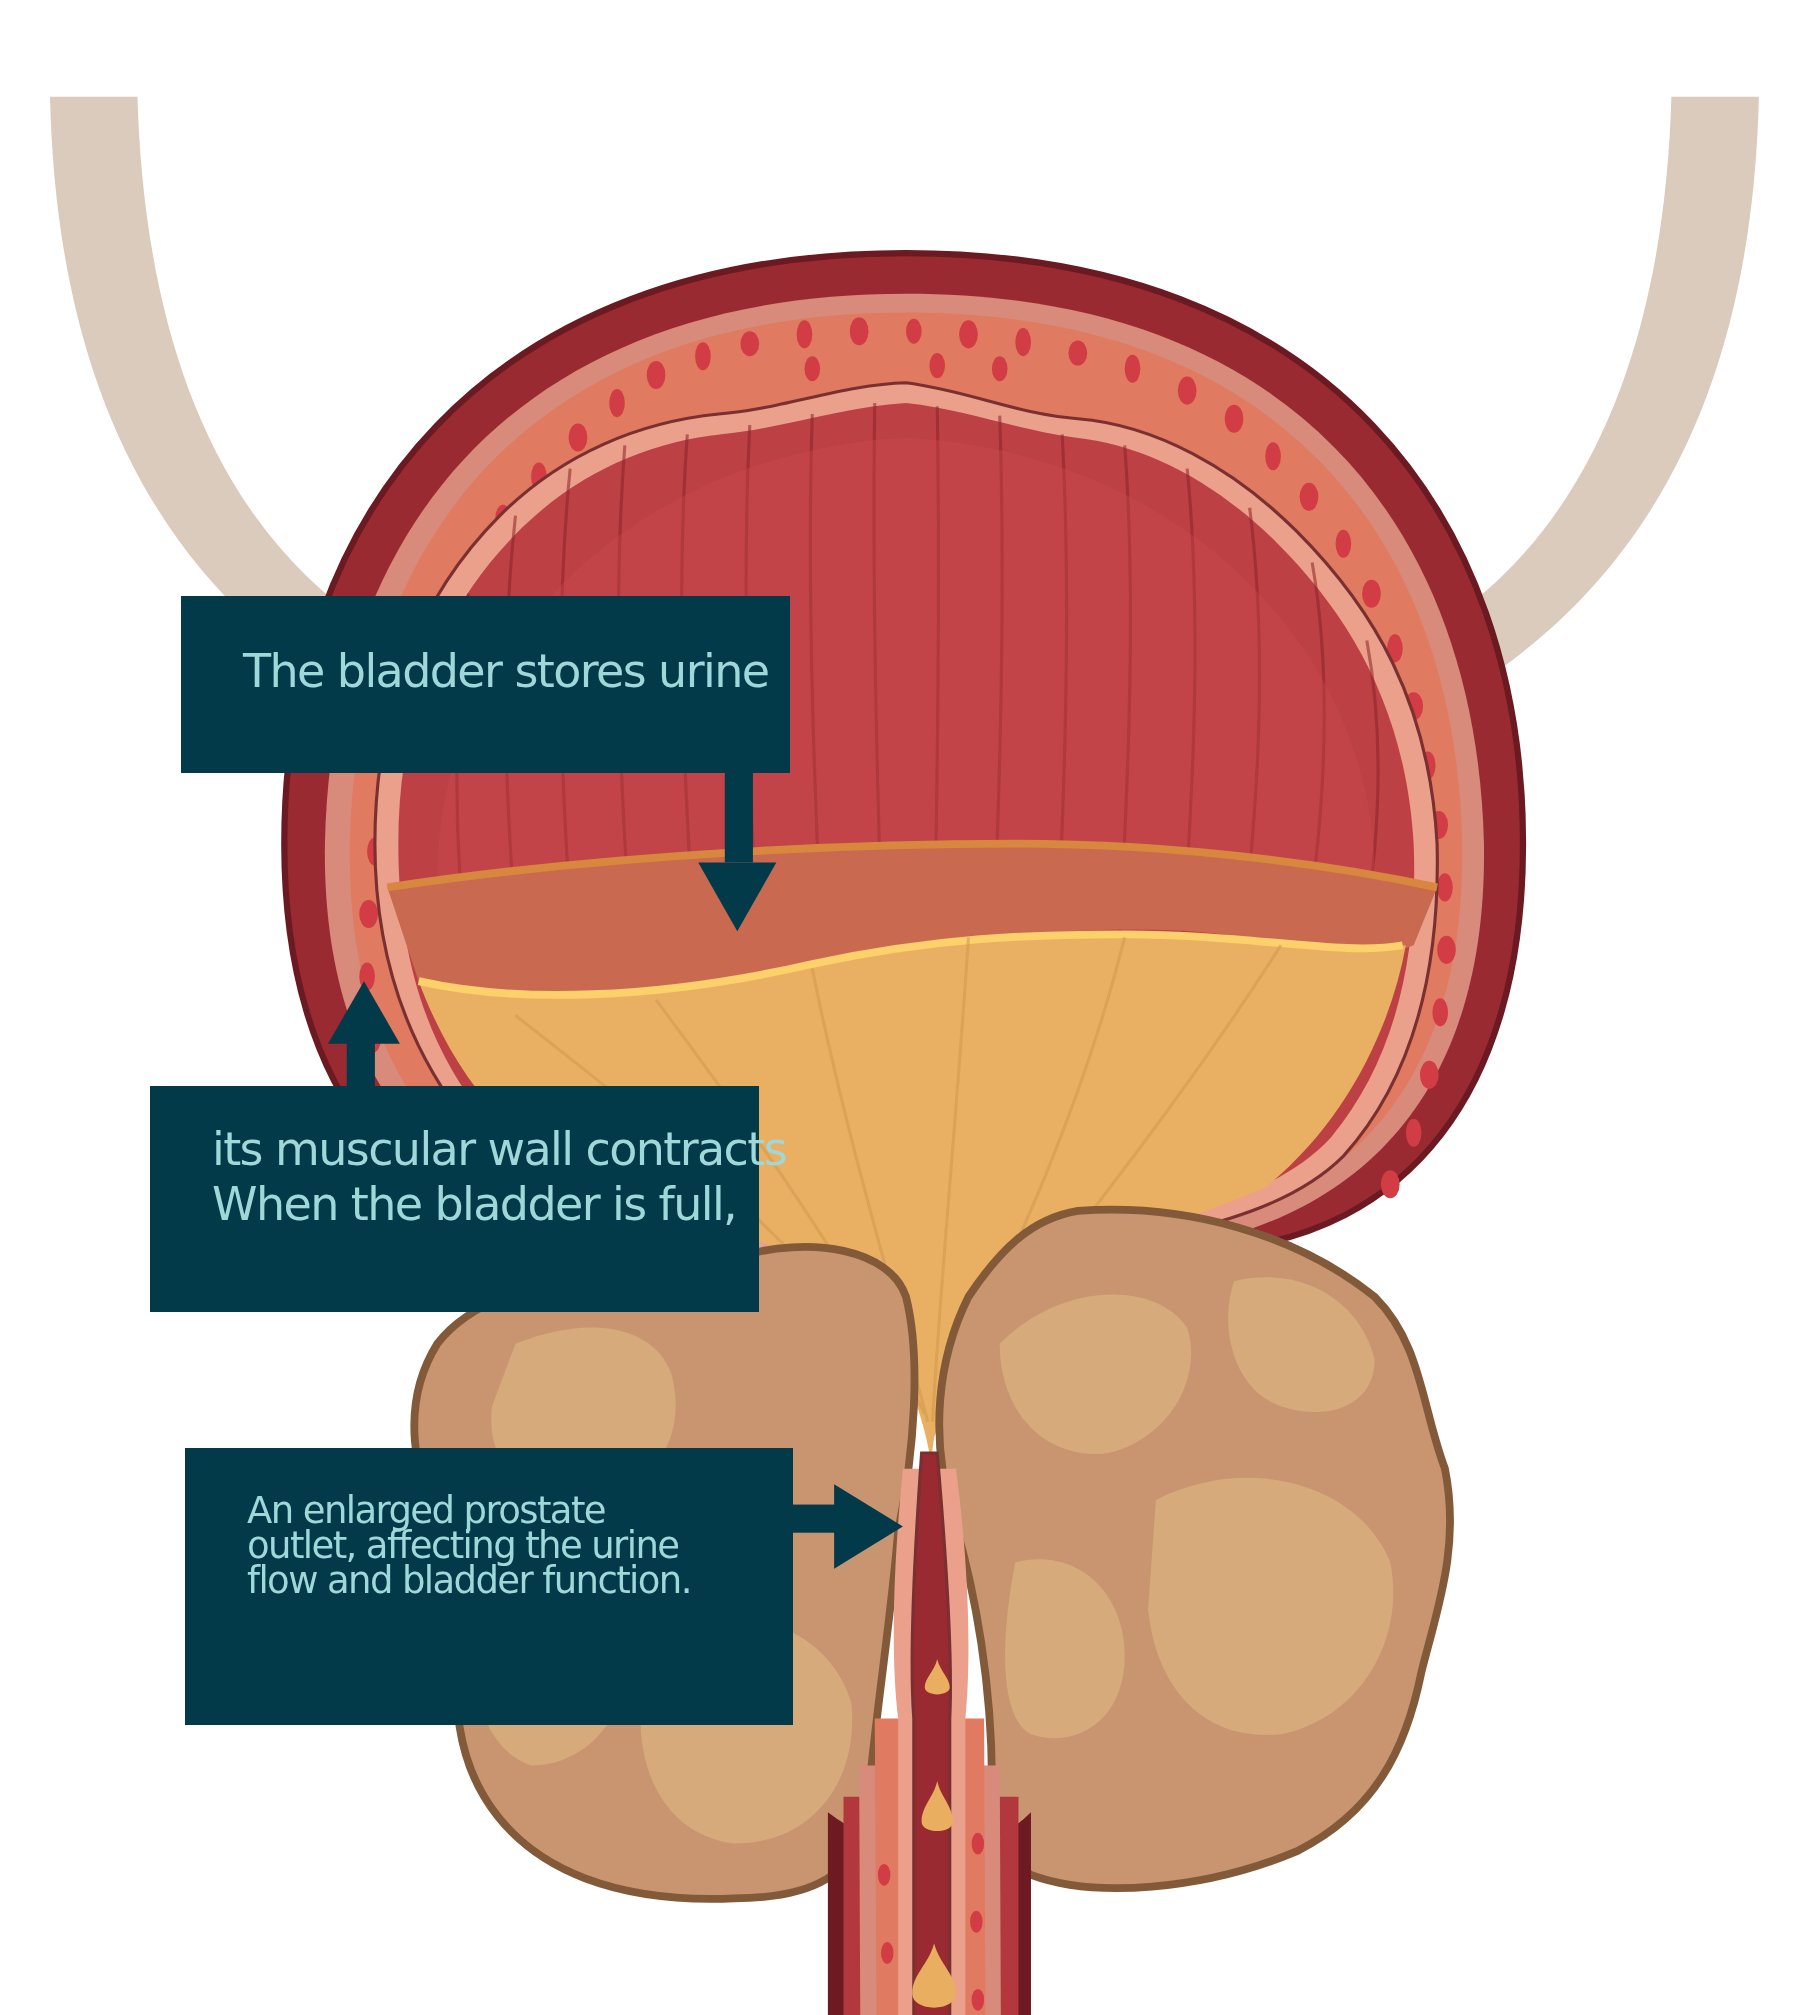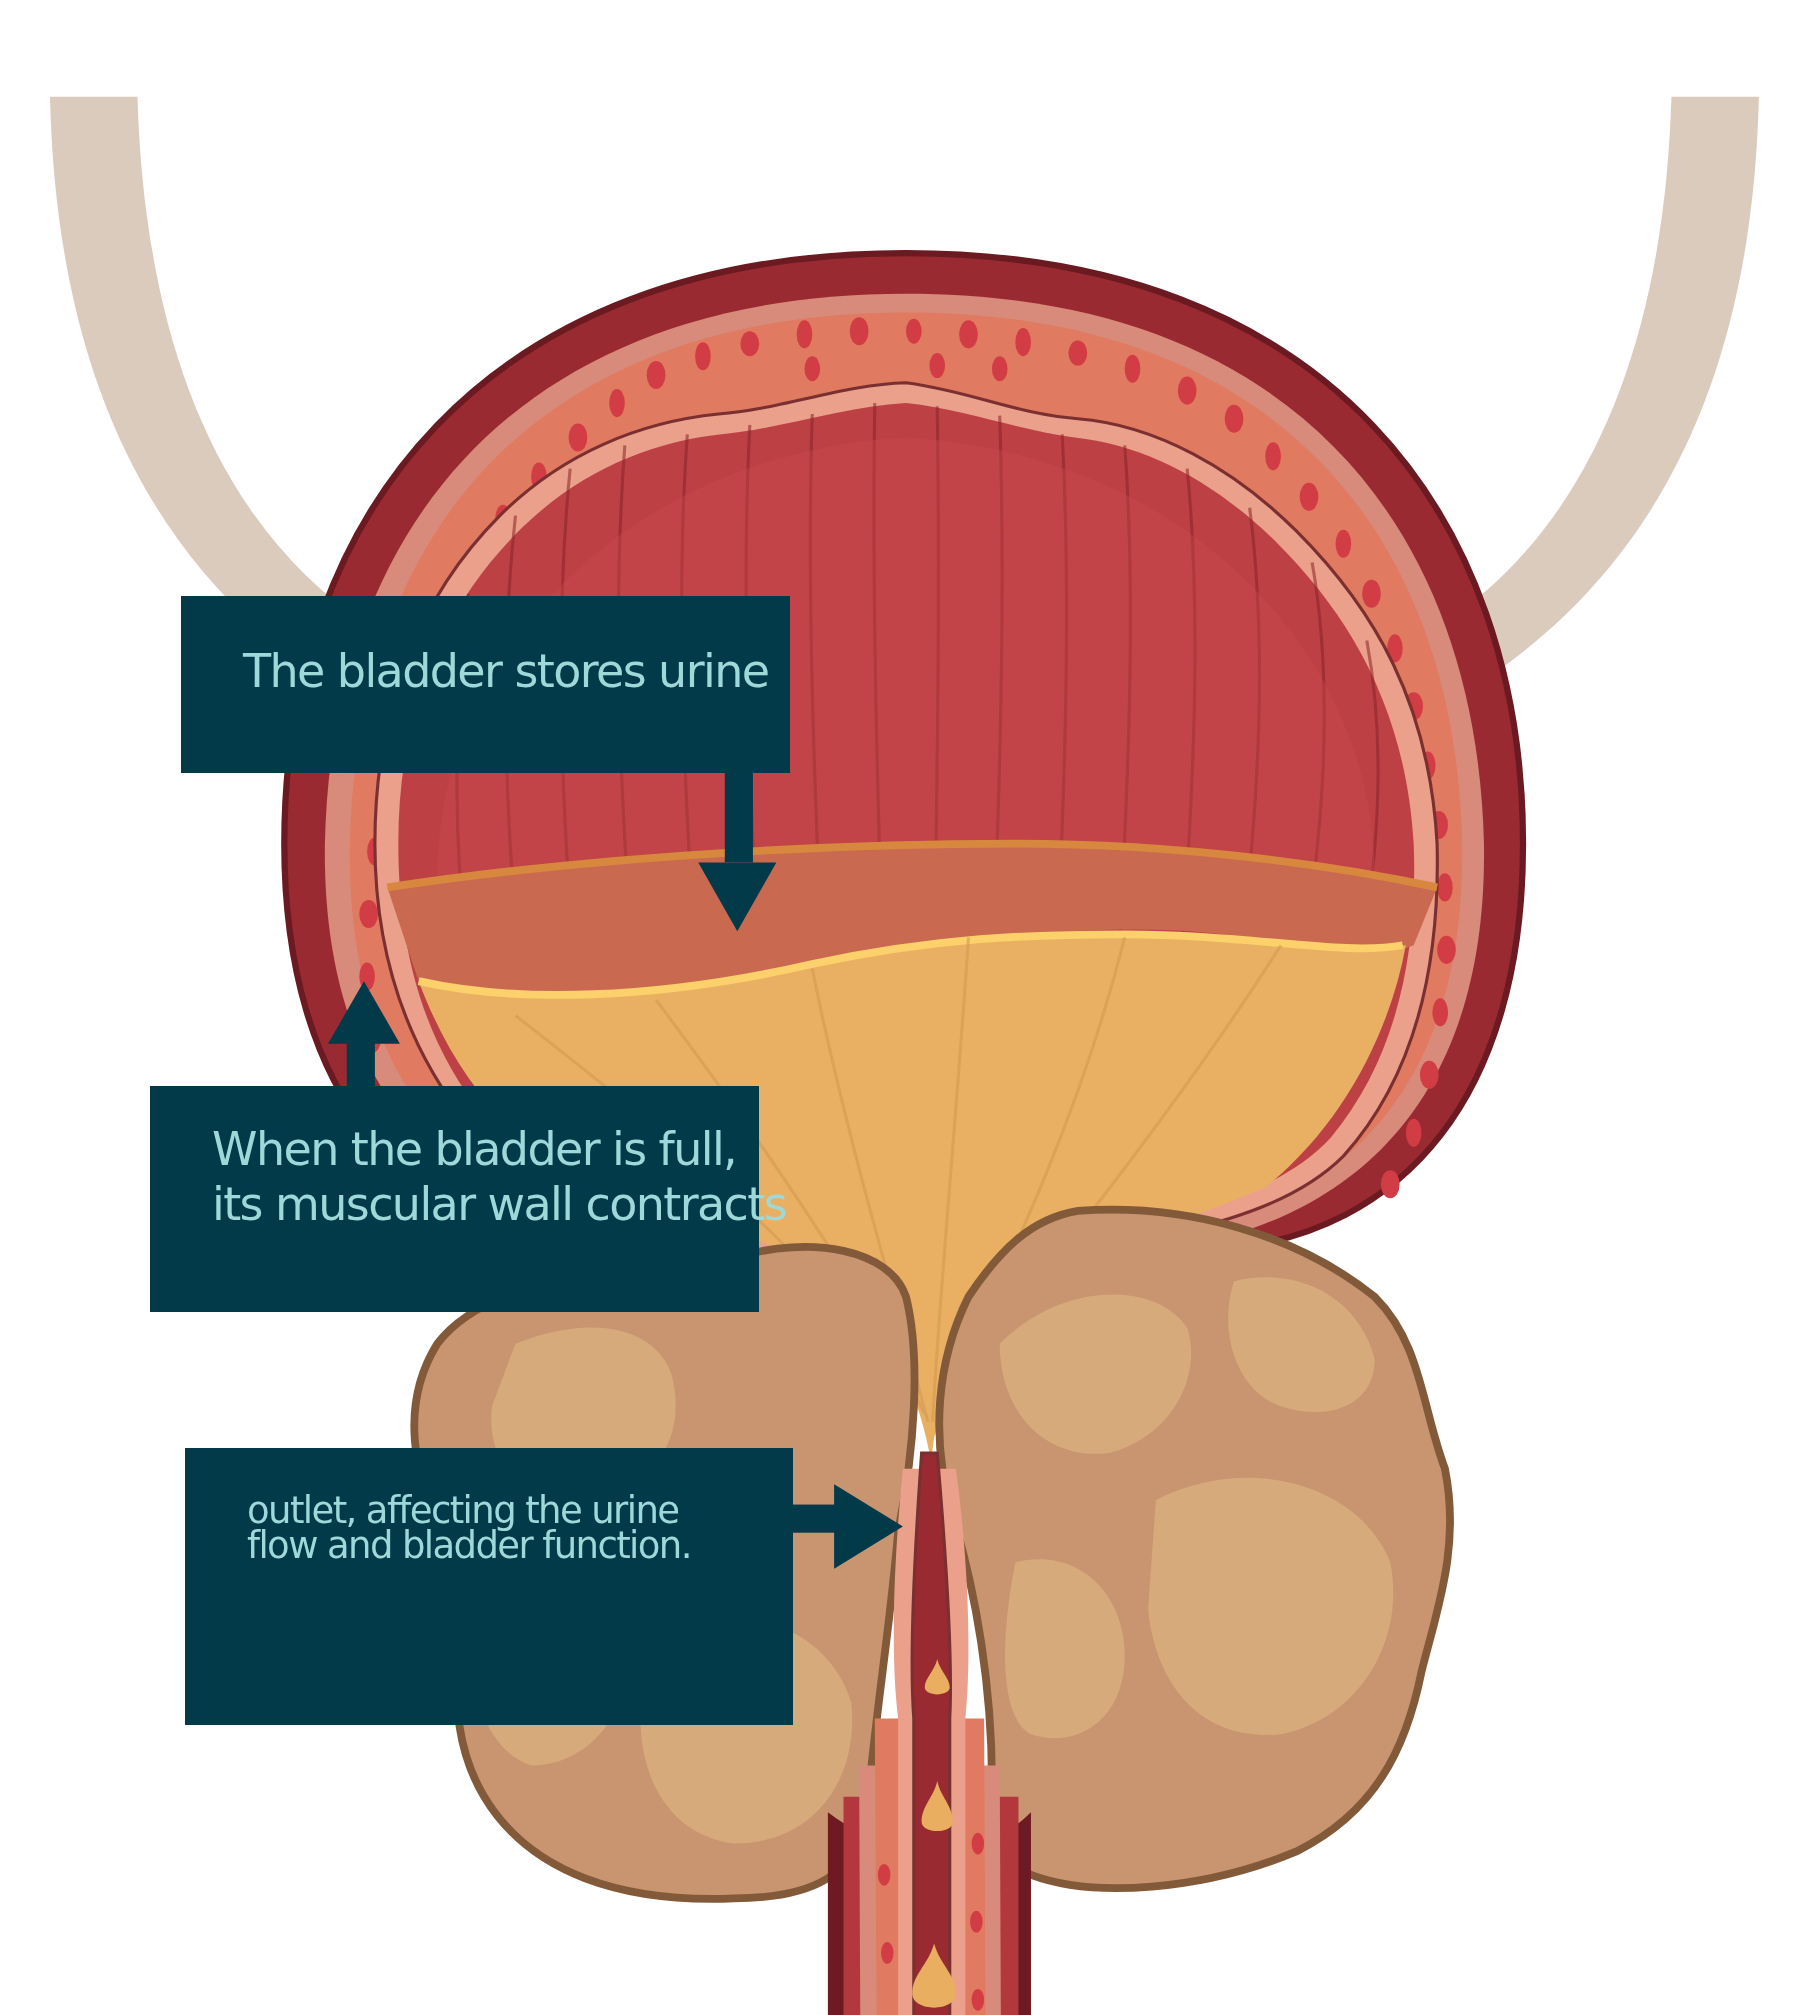--- a/index.html
+++ b/index.html
@@ -185,21 +185,22 @@
     <rect x="506" y="963" width="30" height="18"></rect>
     <polygon points="534,950 534,1004 578,977"></polygon>
   </g>
 </svg>
 
 <div class="callout" id="callout-1">
   <span class="line">The bladder stores urine</span>
 </div>
 
 <div class="callout" id="callout-2">
+  <span class="line">its muscular wall contracts</span>
   <span class="line">When the bladder is full,</span>
-  <span class="line">its muscular wall contracts</span>
 </div>
 
 <div class="callout" id="callout-3">
+  <span class="line">An enlarged prostate</span>
   <span class="line">outlet, affecting the urine</span>
   <span class="line">flow and bladder function.</span>
 </div>
 
 
 </body></html>

